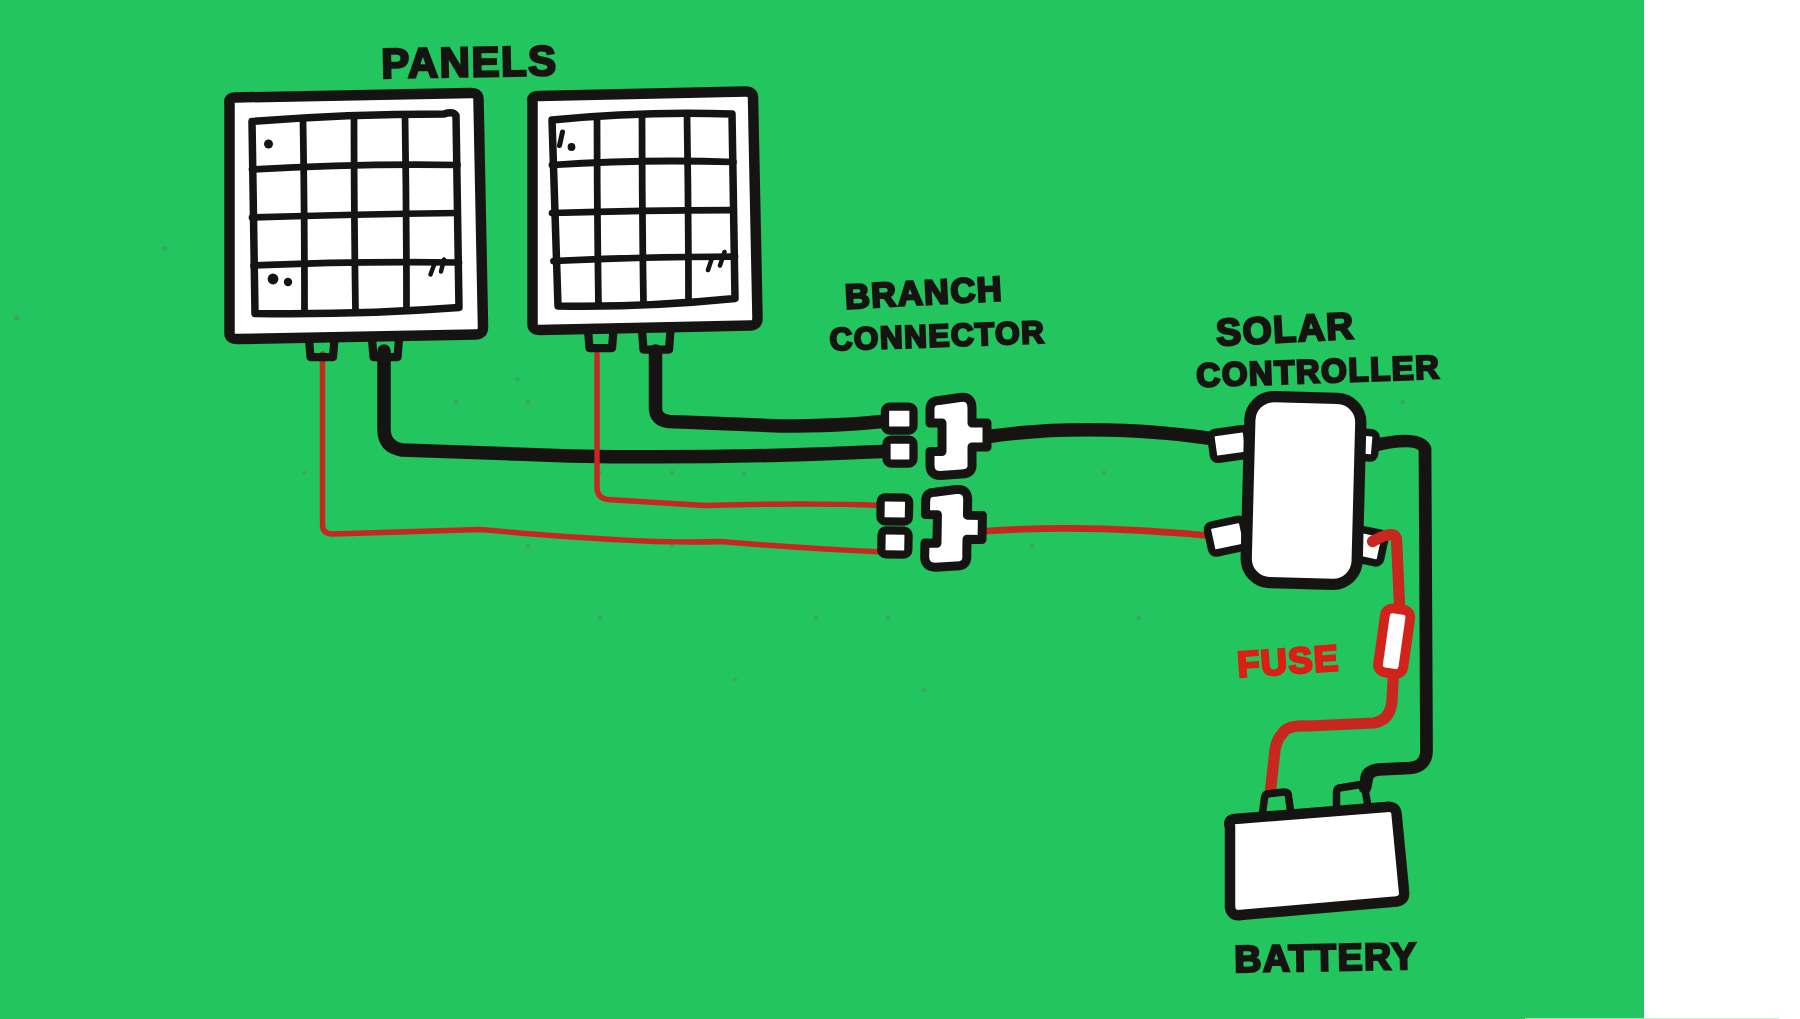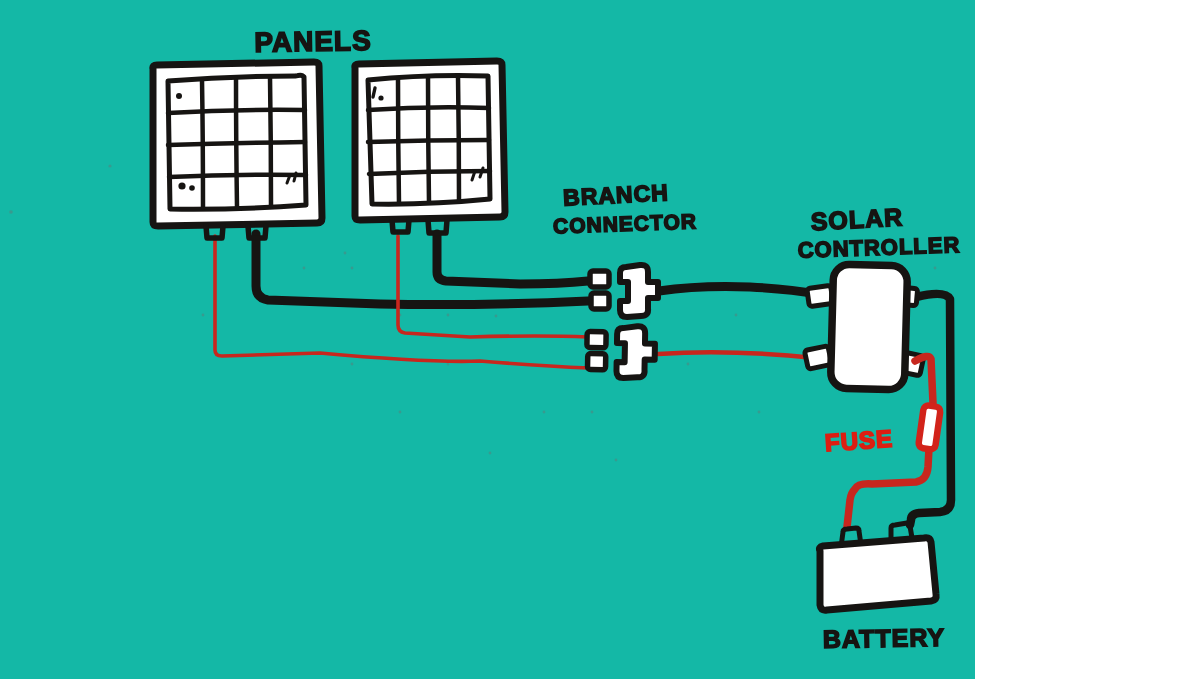--- a/index.html
+++ b/index.html
@@ -1,16 +1,16 @@
 <!DOCTYPE html>
 <html><head>
 <meta charset="utf-8">
 <style>
   html,body{margin:0;padding:0;background:#ffffff;}
-  .canvas{position:relative;width:975px;height:679px;background:#14b8a6;overflow:hidden;
+  .canvas{position:relative;width:1096px;height:679px;background:#22c55e;overflow:hidden;
           font-family:"Liberation Sans", sans-serif;}
   svg{display:block;}
   .ink-stroke{fill:none;stroke:#161412;stroke-linecap:round;stroke-linejoin:round;}
   .ink-fill{fill:#ffffff;stroke:#161412;stroke-linecap:round;stroke-linejoin:round;}
   .red-stroke{fill:none;stroke:#c7271e;stroke-linecap:round;stroke-linejoin:round;}
   .red-fill{fill:#ffffff;stroke:#d2231a;stroke-linecap:round;stroke-linejoin:round;}
   .label{font-family:"Liberation Sans", sans-serif;font-weight:700;fill:#161412;
          stroke:#161412;stroke-width:1.6;paint-order:stroke;letter-spacing:1px;
          text-anchor:middle;}
   .label-red{font-family:"Liberation Sans", sans-serif;font-weight:700;fill:#dd1e12;

